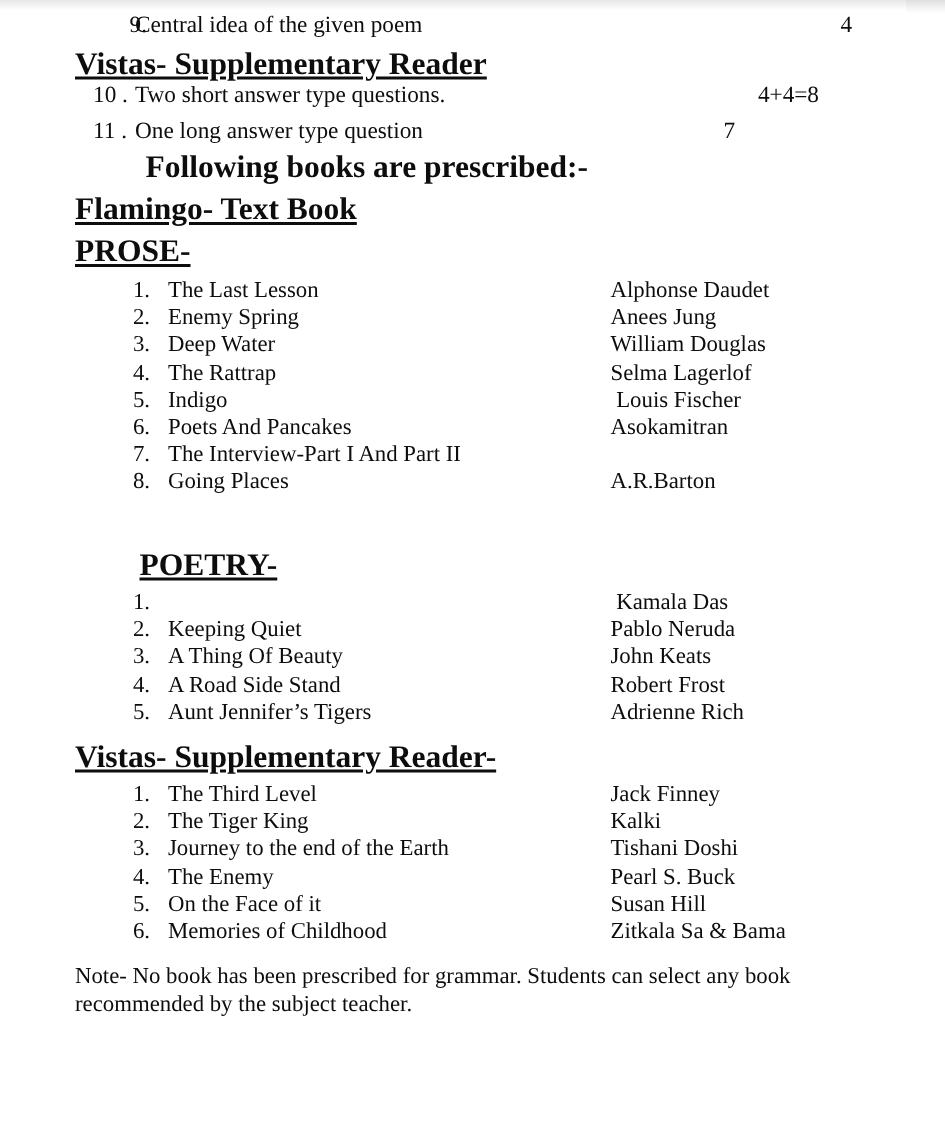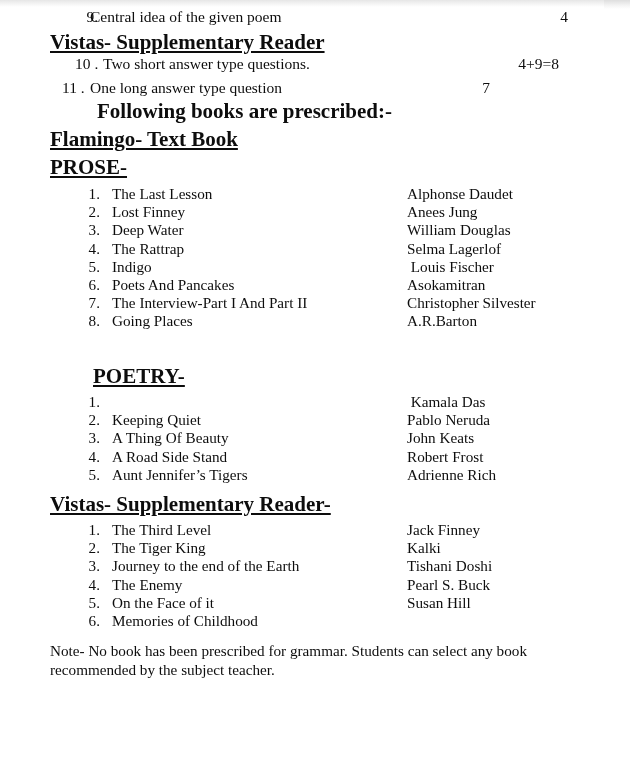--- a/index.html
+++ b/index.html
@@ -130,24 +130,24 @@
   <div class="doc">
 
     <div class="qrow" style="position:absolute; top:8px; left:0; width:630px;">
       <span class="qnum">9.</span>
       <span class="qtext">Central idea of the given poem</span>
       <span class="qmarks">4</span>
     </div>
 
     <div class="heading" style="top:30px;">Vistas- Supplementary Reader</div>
 
-    <div class="qrow" style="position:absolute; top:55px; left:13px; width:608px;">
+    <div class="qrow" style="position:absolute; top:55px; left:0; width:608px;">
       <span class="qnum wide">10 .</span>
       <span class="qtext">Two short answer type questions.</span>
-      <span class="qmarks">4+9=8</span>
+      <span class="qmarks">4+4=8</span>
     </div>
 
     <div class="qrow" style="position:absolute; top:79px; left:0; width:552px;">
       <span class="qnum wide">11 .</span>
       <span class="qtext">One long answer type question</span>
       <span class="qmarks">7</span>
     </div>
 
     <div class="heading plain" style="top:99px;">Following books are prescribed:-</div>
 
@@ -156,21 +156,21 @@
     <div class="heading" style="top:155px;">PROSE-</div>
 
     <div style="position:absolute; top:185px; left:0; width:630px;">
       <div class="brow">
         <span class="bnum">1.</span>
         <span class="btitle">The Last Lesson</span>
         <span class="bauthor">Alphonse Daudet</span>
       </div>
       <div class="brow">
         <span class="bnum">2.</span>
-        <span class="btitle">Lost Finney</span>
+        <span class="btitle">Enemy Spring</span>
         <span class="bauthor">Anees Jung</span>
       </div>
       <div class="brow">
         <span class="bnum">3.</span>
         <span class="btitle">Deep Water</span>
         <span class="bauthor">William Douglas</span>
       </div>
       <div class="brow">
         <span class="bnum">4.</span>
         <span class="btitle">The Rattrap</span>
@@ -182,21 +182,20 @@
         <span class="bauthor"> Louis Fischer</span>
       </div>
       <div class="brow">
         <span class="bnum">6.</span>
         <span class="btitle">Poets And Pancakes</span>
         <span class="bauthor">Asokamitran</span>
       </div>
       <div class="brow">
         <span class="bnum">7.</span>
         <span class="btitle">The Interview-Part I And Part II</span>
-        <span class="bauthor">Christopher Silvester</span>
       </div>
       <div class="brow">
         <span class="bnum">8.</span>
         <span class="btitle">Going Places</span>
         <span class="bauthor">A.R.Barton</span>
       </div>
     </div>
 
     <div class="heading" style="top:364px;margin-left:43px;">POETRY-</div>
 
@@ -251,19 +250,20 @@
         <span class="bauthor">Pearl S. Buck</span>
       </div>
       <div class="brow">
         <span class="bnum">5.</span>
         <span class="btitle">On the Face of it</span>
         <span class="bauthor">Susan Hill</span>
       </div>
       <div class="brow">
         <span class="bnum">6.</span>
         <span class="btitle">Memories of Childhood</span>
+        <span class="bauthor">Zitkala Sa &amp; Bama</span>
       </div>
     </div>
 
     <div class="note" style="top:641px;">Note- No book has been prescribed for grammar. Students can select any book recommended by the subject teacher.</div>
 
   </div>
 </div>
 
 </body></html>

